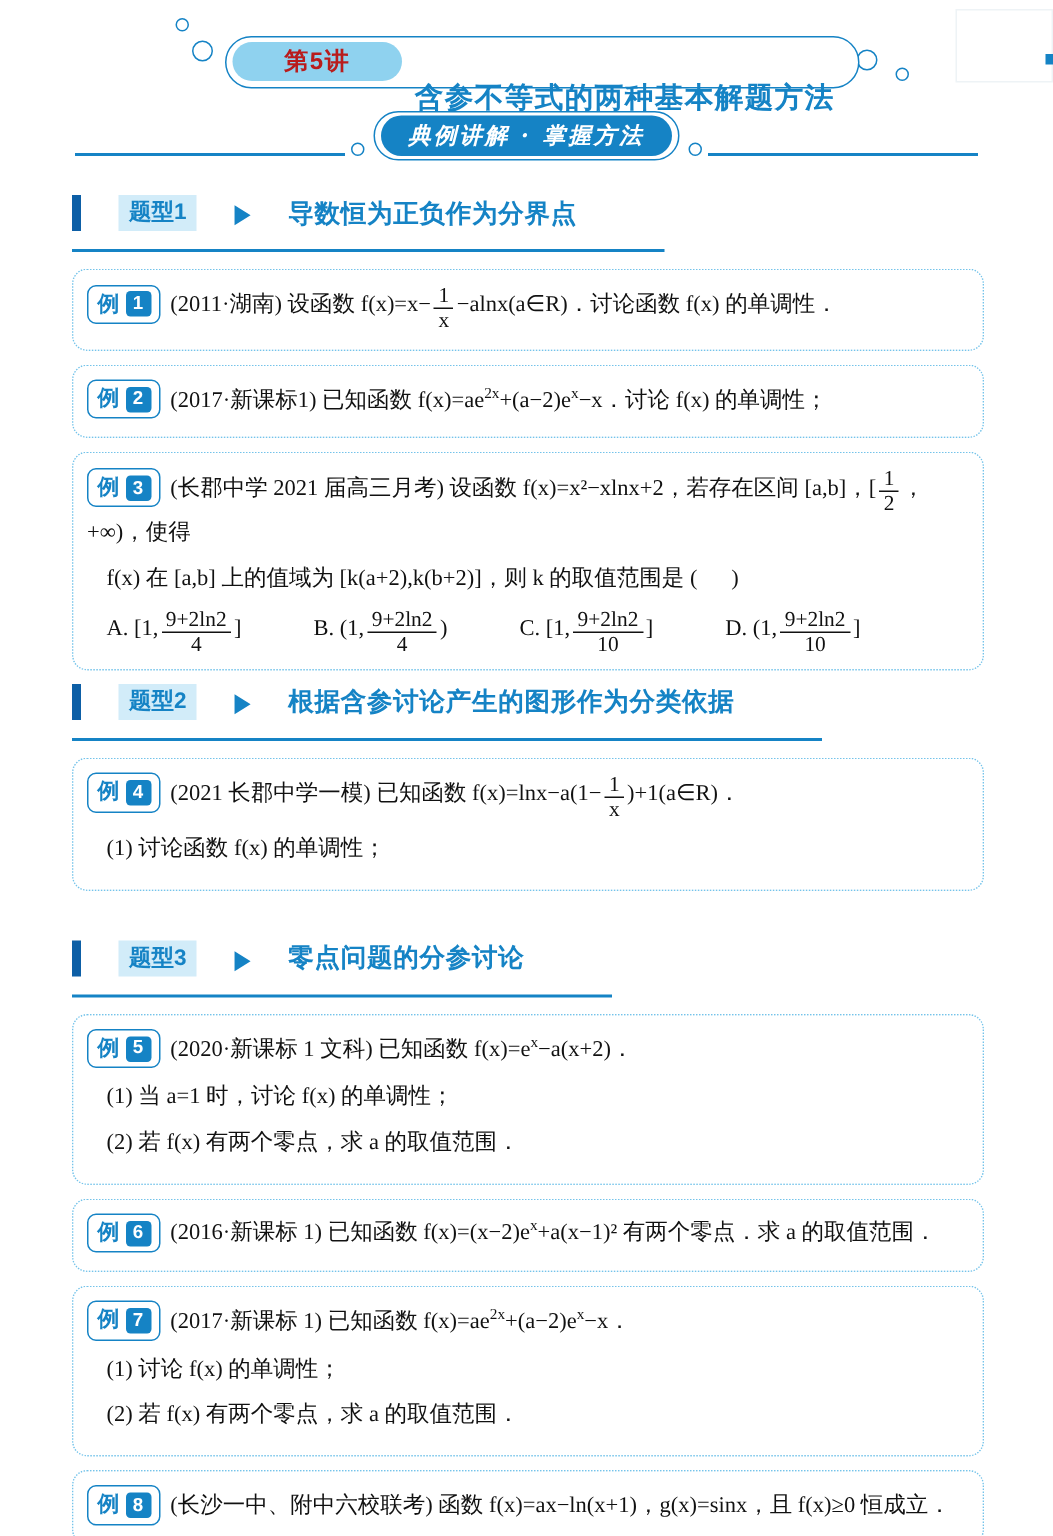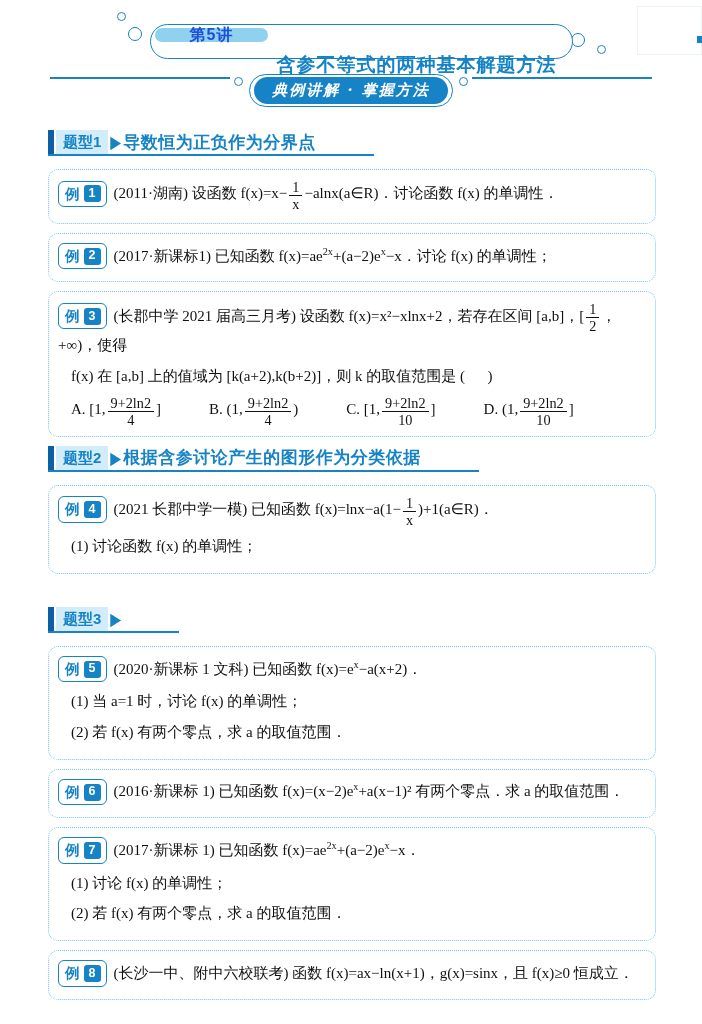--- a/index.html
+++ b/index.html
@@ -22,44 +22,44 @@
   .c3{left:571px;top:33px;width:14px;height:14px;}
   .c4{left:597px;top:45px;width:9px;height:9px;}
   .corner-card{position:absolute;left:637px;top:6px;width:65px;height:49px;background:#fff;
                border:1px solid #eef3f6;}
   .edge-mark{position:absolute;right:0;width:5px;height:7px;background:var(--blue);}
   .em1{top:36px;}
 
   
   .hdr{position:absolute;left:150px;top:24px;width:423px;height:35px;background:#fff;
        border:1.7px solid var(--blue);border-radius:20px;}
-  .hdr-badge{position:absolute;left:4px;top:3px;height:14px;width:113px;background:var(--light-pill);
-             border-radius:14px;color:#1d4ed8;font-weight:bold;font-size:16px;
+  .hdr-badge{position:absolute;left:4px;top:3px;height:26px;width:113px;background:var(--light-pill);
+             border-radius:14px;color:#b91c1c;font-weight:bold;font-size:16px;
              display:flex;align-items:center;justify-content:center;letter-spacing:1px;}
   .hdr-title{position:absolute;left:120px;right:10px;top:0;bottom:0;display:flex;align-items:center;
              justify-content:center;color:var(--blue);font-weight:bold;font-size:19px;letter-spacing:1px;margin-top:40px;}
 
   
-  .banner{position:absolute;left:50px;right:50px;top:77px;display:flex;align-items:flex-start;}
+  .banner{position:absolute;left:50px;right:50px;top:77px;display:flex;align-items:flex-end;}
   .bline{flex:1;height:2px;background:var(--blue);}
   .bcirc{width:9px;height:9px;border:1.6px solid var(--blue);border-radius:50%;background:#fff;
          margin:0 4px;flex:0 0 auto;}
   .bpill{position:relative;flex:0 0 auto;background:var(--blue);color:#fff;border-radius:999px;
          padding:4px 18px;margin:0 7px;font-size:15px;font-weight:bold;font-style:italic;
          font-family:"DejaVu Serif",serif;letter-spacing:2px;}
   .bpill::before{content:"";position:absolute;top:-3px;bottom:-3px;left:-5px;right:-5px;
                  border:1.5px solid var(--blue);border-radius:999px;}
 
   
   .content{position:absolute;left:48px;right:46px;top:128px;}
 
   .section-row{margin:2px 0 11px 0;}
   .section-row.gap-lg{margin-top:33px;}
-  .section-header{display:inline-flex;align-items:center;gap:2px;border-bottom:2px solid var(--blue);
-                  padding-bottom:0;padding-right:58px;}
+  .section-header{display:inline-flex;align-items:center;gap:25px;border-bottom:2px solid var(--blue);
+                  padding-bottom:12px;padding-right:58px;}
   .sec-bar{width:6px;height:24px;background:var(--blue-dark);flex:0 0 auto;}
   .sec-label{background:var(--label-bg);color:var(--blue);font-weight:bold;font-size:15px;
              padding:3px 7px;line-height:1.2;flex:0 0 auto;}
   .sec-tri{color:var(--blue);font-size:14px;flex:0 0 auto;transform:scaleY(1.25);}
   .sec-title{color:var(--blue);font-weight:bold;font-size:17px;letter-spacing:0.5px;}
 
   .example-box{border:1.6px dotted var(--dotted);border-radius:10px;padding:7px 11px 8px 9px;
                margin-bottom:9px;font-family:"Liberation Serif",serif;font-size:15px;color:var(--ink);
                line-height:1.55;}
   .ex-line{margin:3px 0;}
@@ -169,20 +169,21 @@
       </span><span class="ex-text">(2021 长郡中学一模) 已知函数 f(x)=lnx−a(1−<span class="frac"><span class="fn">1</span><span class="fd">x</span></span>)+1(a∈R)．</span>
     </div>
   <div class="ex-line sub">(1) 讨论函数 f(x) 的单调性；</div>
       </div>
 
   <div class="section-row gap-lg">
     <div class="section-header">
       <span class="sec-bar"></span>
       <span class="sec-label">题型3</span>
       <span class="sec-tri">▶</span>
+      <span class="sec-title">零点问题的分参讨论</span>
     </div>
   </div>
 
   <div class="example-box">
     <div class="ex-line first">
       <span class="ex-badge">
         <span class="ex-word">例</span>
         <span class="ex-num">5</span>
       </span><span class="ex-text">(2020·新课标 1 文科) 已知函数 f(x)=e<sup>x</sup>−a(x+2)．</span>
     </div>

